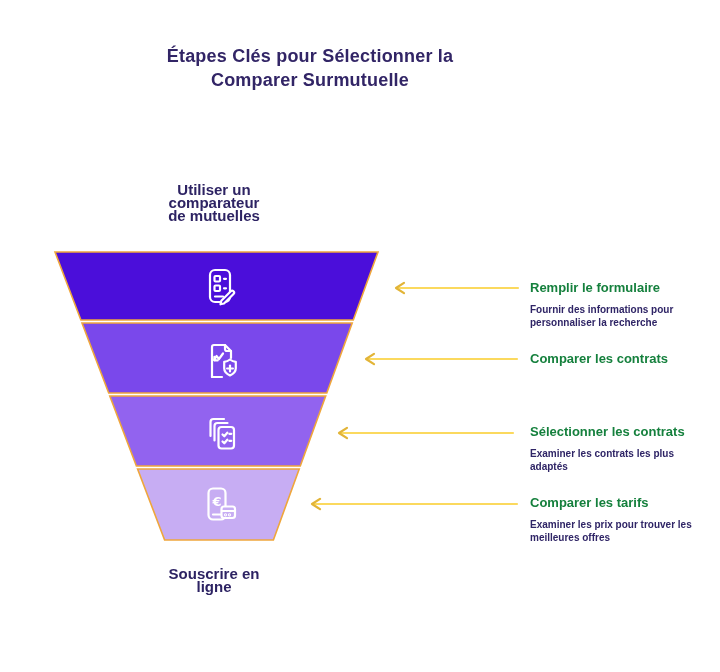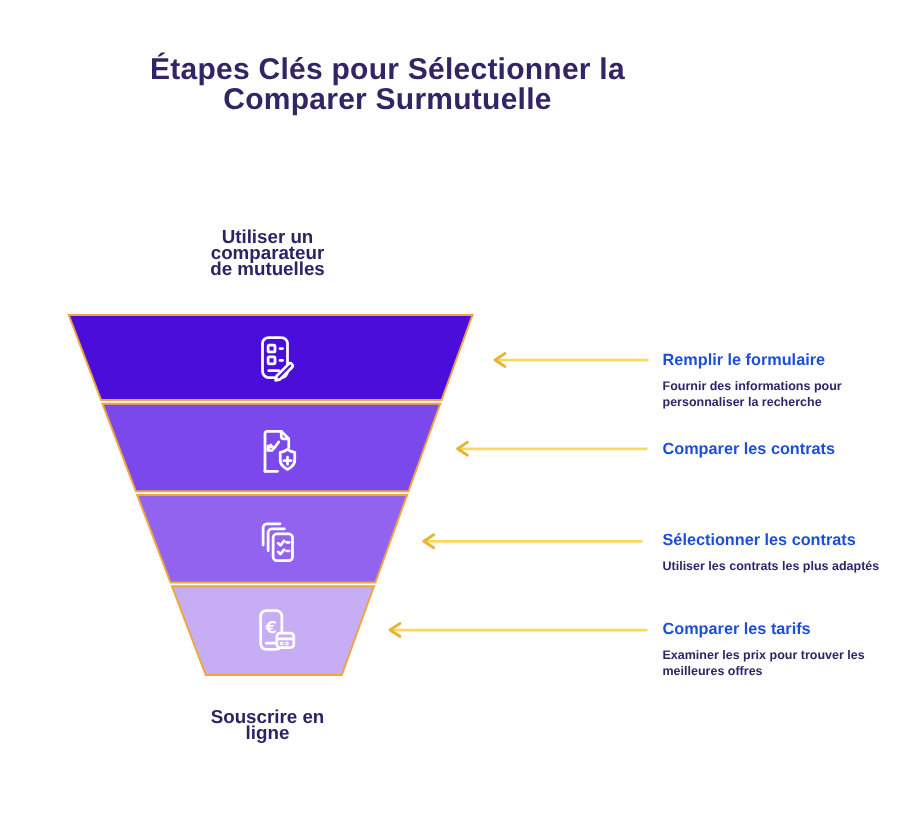--- a/index.html
+++ b/index.html
@@ -2,34 +2,34 @@
 <html><head>
 <meta charset="utf-8">
 <style>
   html,body{margin:0;padding:0;background:#ffffff;}
   #canvas{
     position:relative;width:720px;height:672px;background:#ffffff;overflow:hidden;
     font-family:"Liberation Sans","DejaVu Sans",sans-serif;
   }
   .title{
     position:absolute;top:44px;left:0;width:620px;text-align:center;
-    font-size:24px;line-height:24px;font-weight:bold;color:#322566;letter-spacing:.2px;
+    font-size:18px;line-height:24px;font-weight:bold;color:#322566;letter-spacing:.2px;
   }
   .funnel-svg{position:absolute;top:0;left:0;}
   .funnel-seg{stroke:#EFA63C;stroke-width:1.6;}
   .arrow-shaft{stroke:#FBD95E;stroke-width:2.2;fill:none;stroke-linecap:round;}
   .arrow-head{stroke:#E2B437;stroke-width:2.2;fill:none;stroke-linecap:round;stroke-linejoin:round;}
   .icon-stroke{stroke:#ffffff;stroke-width:2.2;fill:none;stroke-linecap:round;stroke-linejoin:round;}
   .side-label{
     position:absolute;text-align:center;font-size:15px;line-height:13px;
     font-weight:bold;color:#2D2363;
   }
   .top-label{top:183px;left:159px;width:110px;}
   .bottom-label{top:567px;left:149px;width:130px;}
-  .step{position:absolute;left:530px;width:185px;color:#1d4ed8;}
+  .step{position:absolute;left:530px;width:185px;color:#15803d;}
   .step-heading{font-size:13px;line-height:15px;font-weight:bold;}
   .step-desc{position:absolute;left:530px;width:176px;font-size:10px;line-height:13px;font-weight:600;color:#2F2566;}
 </style>
 </head>
 <body>
 
 <div id="canvas">
 
   <div class="title">
     <div>Étapes Clés pour Sélectionner la</div>
@@ -112,18 +112,18 @@
       <polyline class="arrow-head" points="320,498.8 312,504 320,509.2"></polyline>
     </g>
   </svg>
 
   <div class="step step-heading" style="top:280px">Remplir le formulaire</div>
   <div class="step-desc" style="top:303px">Fournir des informations pour personnaliser la recherche</div>
 
   <div class="step step-heading" style="top:351px">Comparer les contrats</div>
 
   <div class="step step-heading" style="top:424px">Sélectionner les contrats</div>
-  <div class="step-desc" style="top:447px">Utiliser les contrats les plus adaptés</div>
+  <div class="step-desc" style="top:447px">Examiner les contrats les plus adaptés</div>
 
   <div class="step step-heading" style="top:495px">Comparer les tarifs</div>
   <div class="step-desc" style="top:518px">Examiner les prix pour trouver les meilleures offres</div>
 
 </div>
 
 </body></html>

